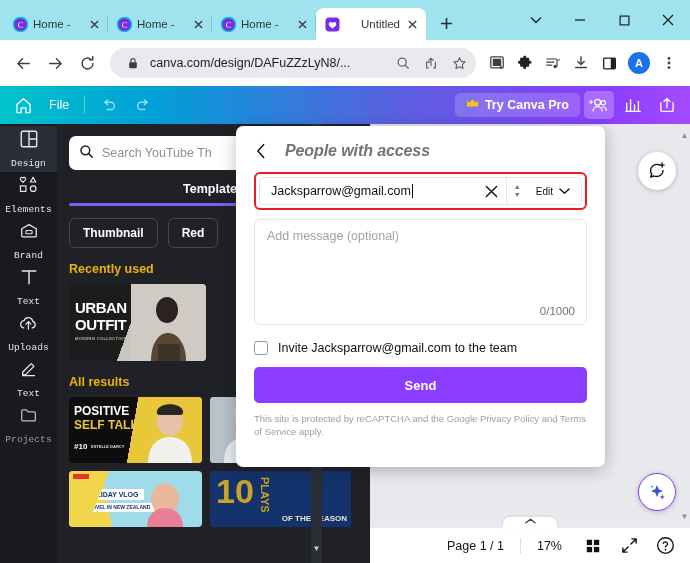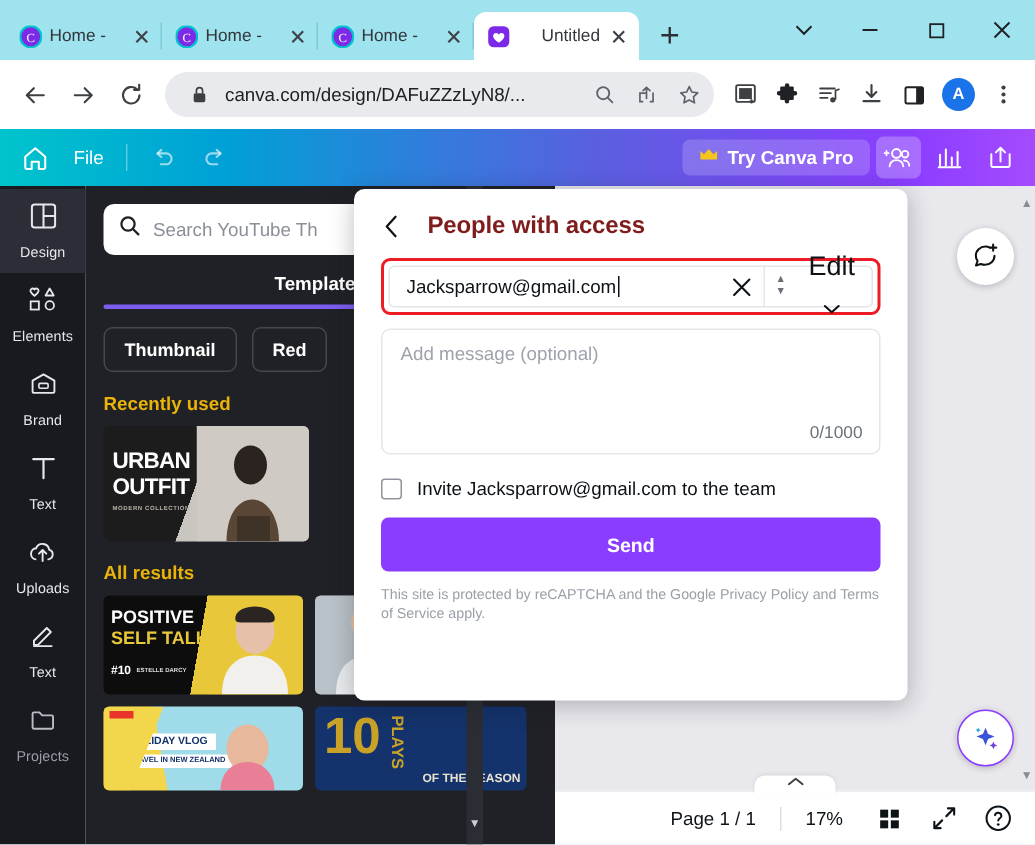--- a/index.html
+++ b/index.html
@@ -89,22 +89,22 @@
     align-items: center; gap: 6px;
   }
   .ct-icon-btn { width: 30px; height: 28px; display: flex; align-items: center; justify-content: center; border-radius: 5px; }
   .ct-icon-btn.sel { background: rgba(255,255,255,.25); }
 
   .rail {
     position: absolute; top: 38px; left: 0; width: 57px; bottom: 0;
     background: #181a1f; display: flex; flex-direction: column; padding-top: 2px;
   }
   .rail-item {
-    height: 56px; display: flex; flex-direction: column; align-items: center;
-    justify-content: center; gap: 4px; color: #e6e8ec;
+    height: 46px; display: flex; flex-direction: column; align-items: center;
+    justify-content: center; gap: 4px; color: #e6e8ec; font-family: Liberation Mono, monospace;
   }
   .rail-item.active { background: #2b2e36; }
   .rail-label { font-size: 9.5px; letter-spacing: .1px; }
 
   .panel {
     position: absolute; top: 38px; left: 57px; width: 313px; bottom: 0;
     background: #1f2127; overflow: hidden;
   }
   .panel-search {
     margin: 12px 12px 0 12px; height: 34px; background: #fff; border-radius: 7px;
@@ -173,41 +173,41 @@
   }
 
   
   .dialog {
     position: absolute; left: 236px; top: 126px; width: 369px; height: 341px;
     background: #fff; border-radius: 7px; box-shadow: 0 3px 16px rgba(20,20,30,.28);
     padding: 14px 18px 12px 18px;
   }
   .dlg-head { display: flex; align-items: center; gap: 13px; padding: 2px 0 12px 2px; }
   .dlg-back { width: 16px; height: 18px; display: flex; align-items: center; color: #0d1216; }
-  .dlg-title { font-size: 16px; font-weight: bold; color: #7f1d1d; letter-spacing: -.1px; }
+  .dlg-title { font-size: 16px; font-weight: bold; color: #737373; letter-spacing: -.1px; font-style: italic; }
 
   .email-row {
     position: relative; height: 38px; border: 2.5px solid #ed1c24; border-radius: 6px;
     display: flex; align-items: center; background: #fff;
   }
   .email-inner {
     position: absolute; left: 3px; right: 3px; top: 3px; bottom: 3px;
     border: 1px solid #e2e4e8; border-radius: 4px; display: flex; align-items: center;
     background: #fff;
   }
   .email-val { flex: 1; font-size: 12.5px; color: #0d1216; padding-left: 11px; white-space: nowrap; overflow: hidden; }
   .caret { display: inline-block; width: 1px; height: 14px; background: #0d1216; vertical-align: -3px; margin-left: 1px; }
   .email-clear { width: 28px; display: flex; align-items: center; justify-content: center; color: #0d1216; }
   .stepper { width: 22px; height: 100%; display: flex; flex-direction: column; align-items: center;
     justify-content: center; gap: 2px; color: #6a6f78; border-left: 1px solid #e5e7eb; }
   .stepper span { font-size: 7px; line-height: 6px; }
-  .edit-sel { display: flex; align-items: center; gap: 6px; padding: 0 11px 0 8px; font-size: 18px; color: #0d1216; flex-direction: column; }
+  .edit-sel { display: flex; align-items: center; gap: 6px; padding: 0 11px 0 8px; font-size: 10px; color: #0d1216; }
 
   .msgbox {
-    margin-top: 9px; height: 84px; border: 1px solid #e4e6ea; border-radius: 6px;
+    margin-top: 9px; height: 106px; border: 1px solid #e4e6ea; border-radius: 6px;
     position: relative; padding: 9px 12px;
   }
   .msg-ph { font-size: 12.5px; color: #9ea3ab; }
   .msg-count { position: absolute; right: 11px; bottom: 7px; font-size: 11.5px; color: #6b7079; }
 
   .invite-row { display: flex; align-items: center; gap: 10px; margin-top: 16px; }
   .cb { width: 14px; height: 14px; border: 1.6px solid #8f949c; border-radius: 2.5px; flex: 0 0 14px; }
   .invite-label { font-size: 12.5px; color: #0d1216; }
 
   .send-btn {

